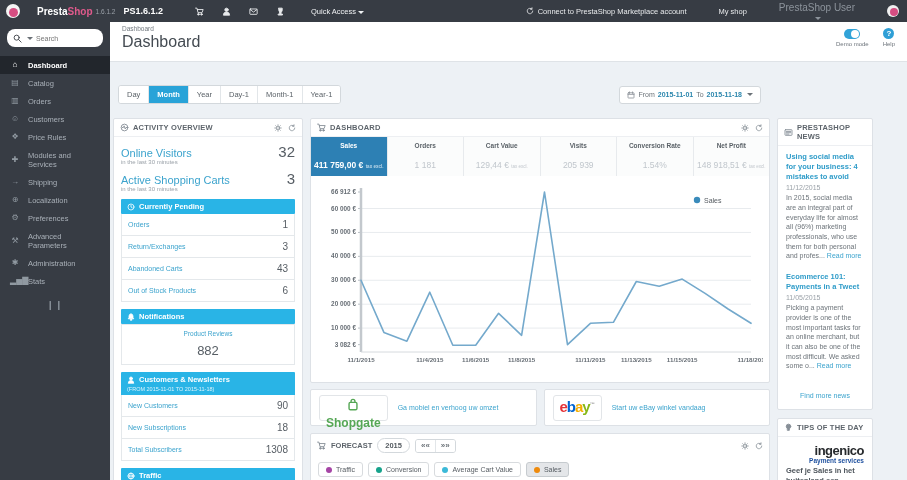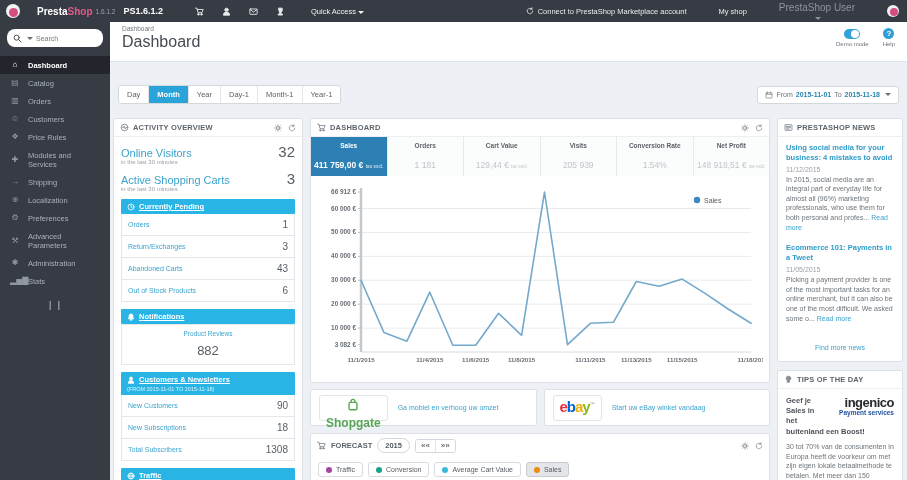--- a/index.html
+++ b/index.html
@@ -49,21 +49,21 @@
   .crumb { font-size:6.5px; color:#71787f; }
   .page-title { font-size:16px; color:#444b52; margin-top:1px; }
   .hdr-right { position:absolute; right:12px; top:6px; display:flex; gap:14px; text-align:center; }
   .hdr-tool { font-size:6px; color:#6d747b; cursor:pointer; }
   .toggle-pill { width:16px; height:10px; border-radius:6px; background:#31a3d8; position:relative; margin:1px auto 2px; }
   .toggle-pill i { position:absolute; right:1px; top:1px; width:8px; height:8px; border-radius:50%; background:#fff; }
   .help-circ { width:11px; height:11px; border-radius:50%; background:#2f9fd6; color:#fff; font-size:8px;
     font-weight:bold; line-height:11px; margin:0 auto 2px; }
 
   
-  .content { position:absolute; left:110px; top:62px; width:797px; bottom:0; padding:0 4px 0 3px; }
+  .content { position:absolute; left:110px; top:62px; width:659px; bottom:0; padding:0 4px 0 3px; }
   .filter-row { display:flex; align-items:center; margin:23px 4px 0 5px; }
   .btn-group { display:flex; background:#fff; border:1px solid #d3d8dc; border-radius:3px; overflow:hidden; }
   .fbtn { font-size:7.5px; color:#5b6268; padding:4px 8px; border-right:1px solid #e2e6e9; cursor:pointer; background:#fff; }
   .fbtn:last-child { border-right:none; }
   .fbtn.active { background:#29a3d8; color:#fff; font-weight:bold; }
   .date-range { margin-left:auto; background:#fff; border:1px solid #d3d8dc; border-radius:3px;
     font-size:7px; color:#6b7278; padding:4px 7px; display:flex; align-items:center; gap:3px; cursor:pointer; }
   .date-range b { color:#2b86ad; }
   .date-range .icon { color:#8a9198; }
   .date-range .caret { color:#6b7278; }
@@ -80,21 +80,21 @@
   .panel-tools { margin-left:auto; display:flex; gap:6px; color:#b9bfc5; }
   .panel-tools .icon { cursor:pointer; }
 
   
   .act-body { padding:6px 7px 8px; }
   .metric { display:flex; align-items:baseline; }
   .metric .lbl { font-size:11px; color:#3ba3cd; cursor:pointer; }
   .metric .val { margin-left:auto; font-size:15px; color:#565d64; }
   .metric-sub { font-size:6px; color:#9aa1a8; margin:-1px 0 5px; }
   .blue-hd { background:#29b4e6; color:#fff; font-size:7.5px; font-weight:bold; padding:3px 6px;
-    display:flex; align-items:center; gap:4px; margin-top:7px; border-radius:1px;text-decoration:underline; }
+    display:flex; align-items:center; gap:4px; margin-top:7px; border-radius:1px; }
   .blue-hd .icon { color:#fff; }
   .blue-sub { background:#29b4e6; color:#d9f3fc; font-size:5.5px; padding:0 6px 3px; margin-top:-1px; }
   .act-row { display:flex; align-items:center; border:1px solid #e4e8eb; border-top:none; padding:5px 6px; }
   .act-row:first-of-type { border-top:1px solid #e4e8eb; }
   .act-row .lbl { font-size:7px; color:#3ba3cd; cursor:pointer; }
   .act-row .val { margin-left:auto; font-size:10px; color:#565d64; }
   .notif-grid { display:flex; border:1px solid #e4e8eb; }
   .notif-cell { flex:1; text-align:center; padding:5px 2px 6px; cursor:pointer; }
   .notif-cell + .notif-cell { border-left:1px solid #e4e8eb; }
   .notif-cell .lbl { font-size:6.5px; color:#3ba3cd; }

